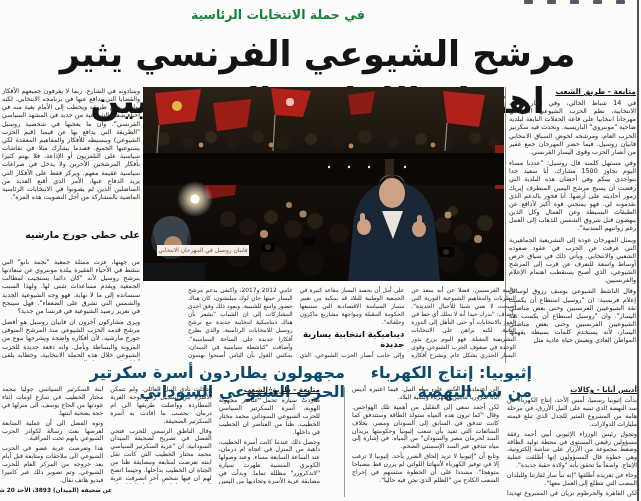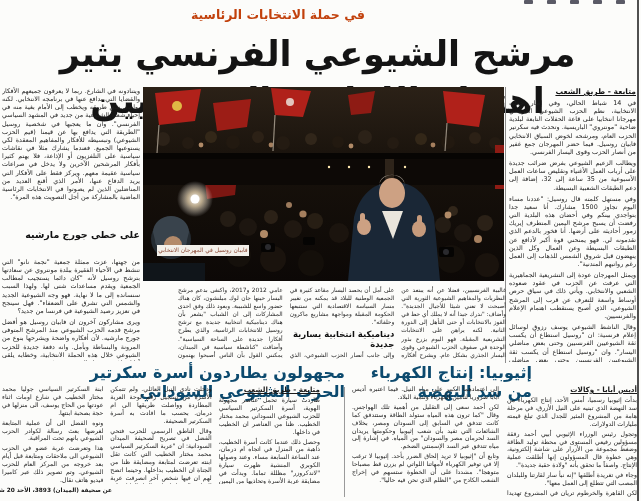--- a/index.html
+++ b/index.html
@@ -4,38 +4,38 @@
 <style>
   html,body{margin:0;padding:0;background:#e8e8e8;}
   #page{position:relative;width:641px;height:501px;background:#fcfcfa;overflow:hidden;
         direction:rtl;font-family:"DejaVu Sans",sans-serif;color:#1c1c1c;margin:0 auto;}
   .abs{position:absolute;}
   
   .page-edge{right:2px;top:0;width:2px;height:501px;background:#4f4f4f;}
   .crop-marks{top:0;right:16px;width:120px;height:5px;overflow:hidden;display:flex;gap:14px;justify-content:flex-start;}
   .crop-marks i{display:block;width:9px;height:4px;background:#5a5a66;border-radius:1px;}
   
-  .kicker{top:7px;left:0;width:556px;text-align:center;font-size:12.5px;font-weight:bold;color:#c2410c;}
+  .kicker{top:7px;left:0;width:556px;text-align:center;font-size:12.5px;font-weight:bold;color:#15803d;}
   .headline{top:31px;left:0;right:6px;text-align:center;font-size:35px;font-weight:bold;color:#141414;line-height:1.35;letter-spacing:-0.5px;}
   
   .col{overflow:hidden;text-align:justify;}
   .body-text{font-size:6.4px;line-height:8.15px;text-align:justify;color:#1d1d1d;margin:0 0 3px 0;}
   .byline{font-size:7.6px;font-weight:bold;text-decoration:underline;color:#111;margin:0 0 3px 0;}
   .main-right{top:87px;right:5px;width:127px;height:275px;}
   .rule-v-main{right:135px;top:87px;width:1px;height:276px;background:#8d8d8d;}
   .main-left{left:2px;top:87px;width:138px;height:274px;}
   .left-p1{min-height:139px;}
   .subhead{font-size:9.5px;font-weight:bold;color:#111;margin:3px 0 18px 0;text-align:right;}
   
   .photo{left:143px;top:87px;width:361px;height:194px;background:#0f0b08;}
   .photo svg{display:block;}
   .caption{left:14px;top:158px;width:92px;height:11px;background:#f3f0ea;color:#8a4733;
            font-size:5.9px;line-height:11px;text-align:center;overflow:hidden;white-space:nowrap;}
   
-  .strip{left:178px;top:286px;width:328px;height:74px;display:flex;gap:7px;}
+  .strip{left:188px;top:286px;width:328px;height:74px;display:flex;gap:7px;}
   .strip .col{flex:1;height:74px;}
   .strip .body-text{font-size:5.9px;line-height:8.1px;margin:0 0 2px 0;}
   .strip .subhead{font-size:8.5px;margin:3px 0 2px 0;}
   
   .art-headline{font-size:16px;font-weight:bold;color:#0c4a6e;text-align:right;}
   .eth-headline{left:348px;top:363px;width:184px;}
   .eth-cols{left:352px;top:385px;width:285px;height:112px;display:flex;gap:8px;}
   .eth-col-r{width:130px;}
   .eth-col-l{width:147px;}
   .eth-cols .body-text{font-size:6.2px;line-height:7.9px;margin:0 0 2px 0;}
@@ -60,21 +60,20 @@
     <i></i>
     <i></i>
   </div>
 
   <div class="abs kicker">في حملة الانتخابات الرئاسية</div>
   <div class="abs headline">مرشح الشيوعي الفرنسي يثير اهتمام الإعلام والفرنسيين</div>
 
   <div class="abs col main-right">
     <p class="byline">متابعة - طريق الشعب</p>
     <p class="body-text">في 14 شباط الحالي، وفي إطار حملته الانتخابية، نظم الحزب الشيوعي الفرنسي مهرجانا انتخابيا على قاعة الحفلات التابعة لبلدية ضاحية "مونتروي" الباريسية. وتحدث فيه سكرتير الحزب العام، ومرشحه لخوض السباق الانتخابي فابيان روسيل. فيما حضر المهرجان جمع غفير من أنصار الحزب وقوى اليسار الفرنسي.</p>
-    <p class="body-text">ويطالب الزعيم الشيوعي بفرض ضرائب جديدة على أرباب العمل الأغنياء وتقليص ساعات العمل الأسبوعية من 35 ساعة إلى 32، إضافة إلى دعم الطبقات الشعبية البسيطة.</p>
     <p class="body-text">وفي مستهل كلمته قال روسيل: "عددنا مساء اليوم تجاوز 1500 مشارك. أنا سعيد جدا بتواجدي بينكم وفي أحضان هذه البلدية التي رفضت أن يسبح مرشح اليمين المتطرف إيريك زمور أحاديثه على أرضها. أنا فخور بالدعم الذي تقدمونه لي. فهو يمنحني قوة أكبر لأدافع عن الطبقات البسيطة وعن العمال وكل الذين ينهضون قبل شروق الشمس للذهاب إلى العمل رغم رواتبهم المتدنية".</p>
     <p class="body-text">ويمثل المهرجان عودة إلى التشريعية الجماهيرية التي عرفت عن الحزب في عقود صعوده الشعبي والانتخابي. ويأتي ذلك في سياق حرص أوساط واسعة للتعرف عن قرب إلى المرشح الشيوعي، الذي أصبح يستقطب اهتمام الإعلام والفرنسيين.</p>
     <p class="body-text">وقال الناشط الشيوعي يوسف رزوق لوسائل إعلام فرنسية: ان "روسيل استطاع أن يكسب ثقة الشيوعيين الفرنسيين وحتى بعض مناضلي اليسار". وان "روسيل استطاع أن يكسب ثقة الشيوعيين الفرنسيين وحتى بعض مناضلي اليسار، لأنه يستخدم كلمات بسيطة يفهمها المواطن العادي ويعيش حياة عادية مثل</p>
   </div>
   <div class="abs rule-v-main"></div>
 
   <div class="abs photo">
     <svg width="361" height="194" viewBox="0 0 361 194">
       <defs>
         <radialGradient id="flash" cx="0.5" cy="0.5" r="0.5">

